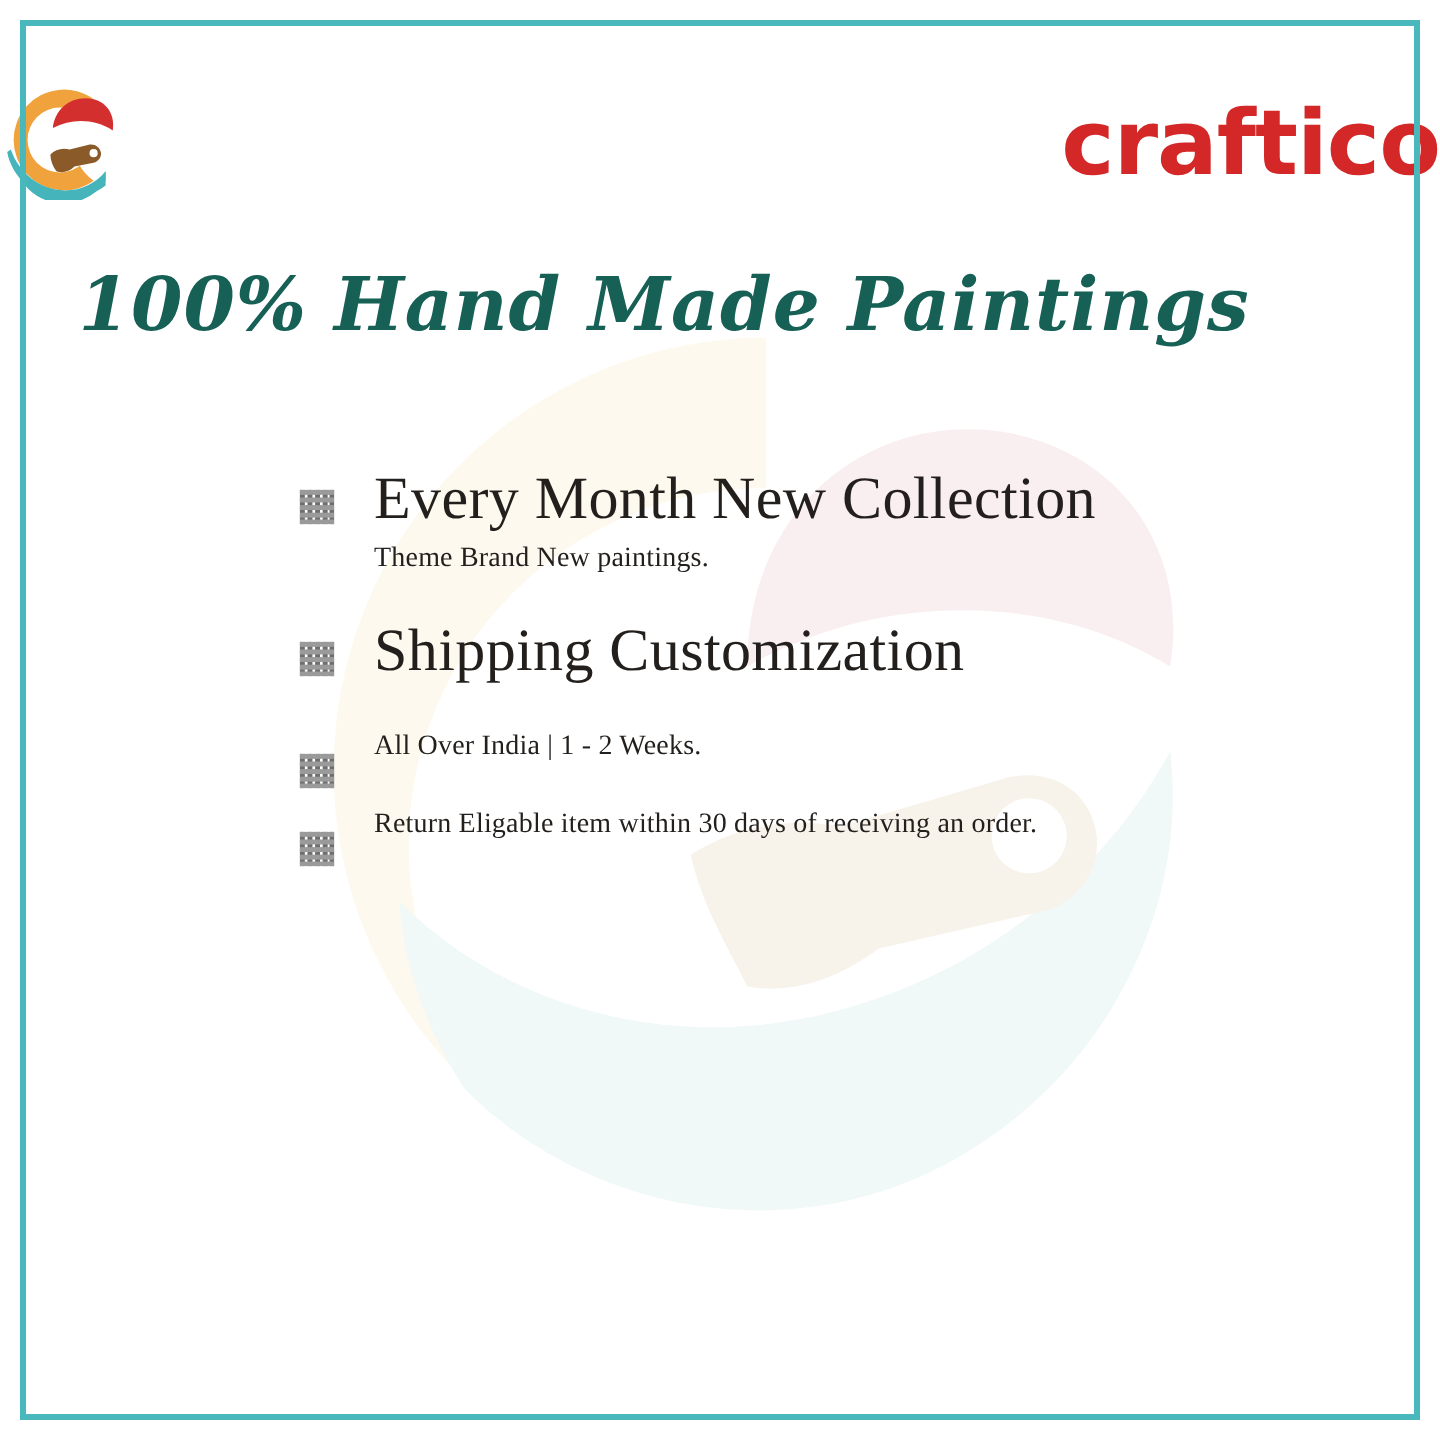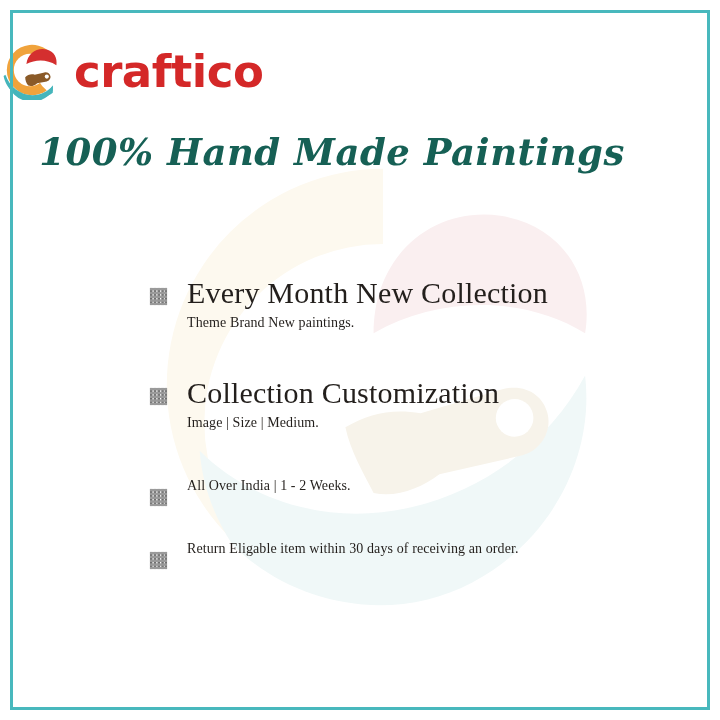--- a/index.html
+++ b/index.html
@@ -48,21 +48,21 @@
 
   
   .logo-lockup {
     position: absolute;
     left: 0;
     top: 36px;
     width: 720px;
     height: 68px;
     display: flex;
     align-items: center;
-    justify-content: flex-start;
+    justify-content: space-between;
     gap: 14px;
     z-index: 3;
   }
   .logo-mark {
     width: 60px;
     height: 60px;
     flex: 0 0 60px;
   }
   .logo-mark svg { display: block; width: 100%; height: 100%; }
   .logo-word {
@@ -97,21 +97,20 @@
     position: absolute;
     left: 147px;
     top: 232px;
     width: 470px;
     z-index: 3;
   }
   .feature {
     position: relative;
     padding-left: 40px;
     margin-bottom: 19px;
-    margin-top: 43px;
   }
   .feature:last-child { margin-bottom: 0; }
 
   .bullet {
     position: absolute;
     left: 2px;
     top: 12px;
     width: 19px;
     height: 19px;
   }
@@ -214,22 +213,21 @@
           </g>
           <g fill="#9a9a9a">
             <rect x="1" y="1" width="18" height="2.6"></rect>
             <rect x="1" y="5" width="18" height="2.6"></rect>
             <rect x="1" y="9" width="18" height="2.6"></rect>
             <rect x="1" y="13" width="18" height="2.6"></rect>
             <rect x="1" y="16.6" width="18" height="2.4"></rect>
           </g>
         </svg>
       </span>
-      <div class="feature-title">Collection Customization</div>
-      <div class="feature-desc">Image | Size | Medium.</div>
+      <div class="feature-title">Shipping Customization</div>
     </div>
 
     <div class="feature">
       <span class="bullet">
         <svg viewBox="0 0 20 20" xmlns="http://www.w3.org/2000/svg" aria-hidden="true">
           <g fill="#6e6e6e">
             <rect x="1" y="1" width="2.6" height="18"></rect>
             <rect x="5" y="1" width="2.6" height="18"></rect>
             <rect x="9" y="1" width="2.6" height="18"></rect>
             <rect x="13" y="1" width="2.6" height="18"></rect>

